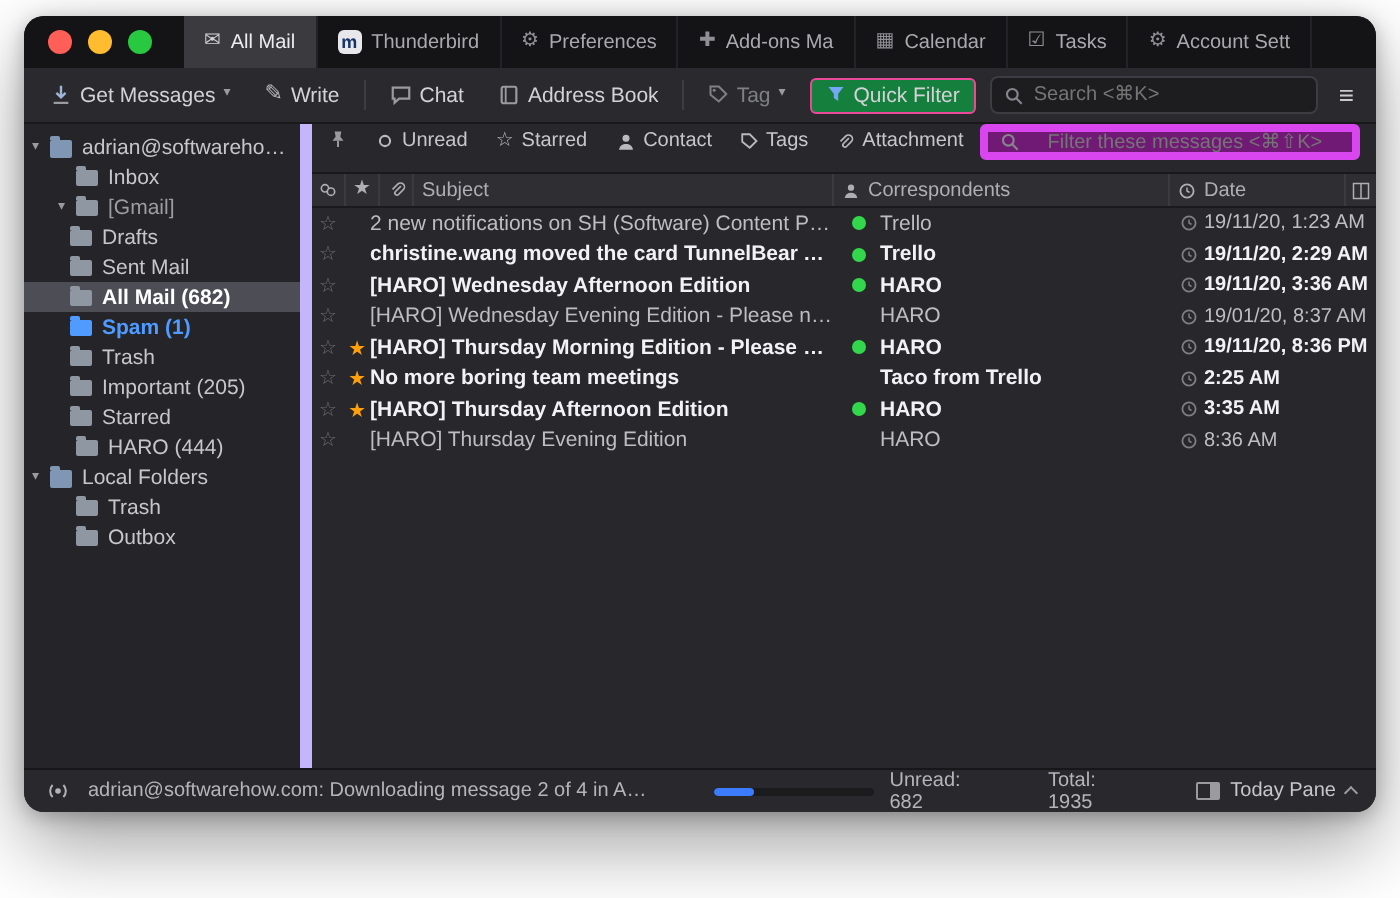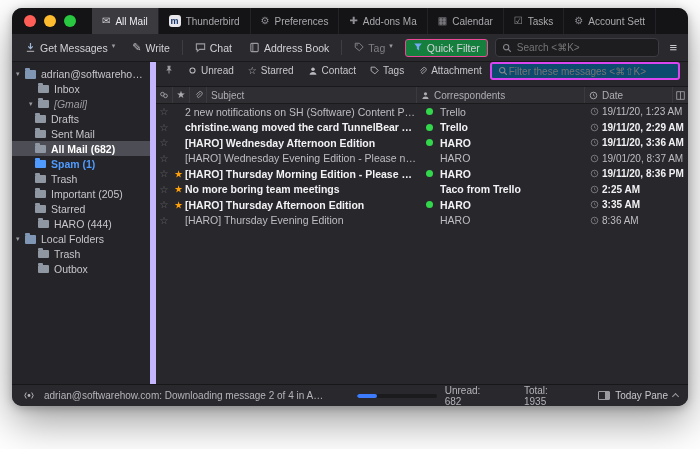--- a/index.html
+++ b/index.html
@@ -28,36 +28,36 @@
 .searchbox input,.fsearch input{flex:1;min-width:0;background:transparent;border:none;outline:none;color:#9a9aa0;font-size:10px;font-family:"Liberation Sans",sans-serif}
 .menubtn{color:#c9c9ce;font-size:13px;padding:0 3px}
 
 .main{flex:1;display:flex;min-height:0}
 .folderpane{width:144px;background:#252529;border-right:6px solid #c4b5fd;padding-top:4px;flex:none;overflow:hidden}
 .frow{height:15px;display:flex;align-items:center;font-size:10.5px;color:#c6c6cb;padding-right:4px;cursor:default}
 .frow.d0{padding-left:4px}.frow.d1{padding-left:17px}.frow.d2{padding-left:14px}
 .frow.selected{background:#4d4d55;color:#fff}
 .frow.bold{font-weight:bold}
 .frow.blue{color:#4f9bff}
-.frow.italic .flabel{font-style:italic;color:#9c9ca2}
+.frow.italic .flabel{color:#9c9ca2}
 .twisty{width:9px;flex:none;font-size:7px;color:#9a9aa0;line-height:1}
 .twisty::before{content:"▾"}
 .ficon{width:11px;height:8px;background:#8f97a3;border-radius:1px;position:relative;margin-right:5px;flex:none;margin-top:1px}
 .ficon::before{content:"";position:absolute;top:-2px;left:0;width:5px;height:2px;background:inherit;border-radius:1px 1px 0 0}
 .ficon.server{background:#7f96b5;height:9px}
 .ficon.inbox{background:#8f97a3}
 .ficon.spamicon{background:#4f9bff}
 .flabel{overflow:hidden;text-overflow:ellipsis;white-space:nowrap}
 
 .mailpane{flex:1;display:flex;flex-direction:column;min-width:0;background:#28282c}
 .filterbar{height:25px;display:flex;align-items:flex-start;gap:2px;padding:0 6px;border-bottom:1px solid #19191c;flex:none}
 .fbtn{display:flex;align-items:center;gap:4px;font-size:10px;color:#c6c6cb;padding:3px 6px;border-radius:3px;white-space:nowrap}
 .pinbtn{padding:2px 6px 2px 2px;display:flex;align-items:center}
 .fstar{color:#b9b9bf;font-size:10px;line-height:1}
-.fsearch{margin-left:auto;display:flex;align-items:center;gap:1px;width:196px;height:18px;background:#0c4a6e;border:2px solid #d946ef;border-radius:3px;padding:0 6px;margin-right:2px}
+.fsearch{margin-left:auto;display:flex;align-items:center;gap:14px;width:196px;height:18px;background:#701a75;border:4px solid #d946ef;border-radius:3px;padding:0 6px;margin-right:2px}
 .listheader{height:17px;background:#2e2e33;border-bottom:1px solid #1a1a1d;display:flex;align-items:center;font-size:10px;color:#aeaeb4;flex:none}
 .hcell{display:flex;align-items:center;gap:4px;padding:0 4px;height:100%;border-right:1px solid #3a3a40;white-space:nowrap}
 .hcell.icononly{width:17px;justify-content:center;padding:0}
 .hc-sub{flex:1;min-width:0}
 .hc-corr{width:168px;flex:none}
 .hc-date{width:88px;flex:none}
 .hc-pick{width:15px;flex:none;border-right:none;justify-content:center;padding:0}
 .hstar{font-size:10px;line-height:1}
 .msglist{flex:1;overflow:hidden}
 .mrow{height:15.5px;display:flex;align-items:center;font-size:10.5px;color:#bdbdc3;cursor:default}

